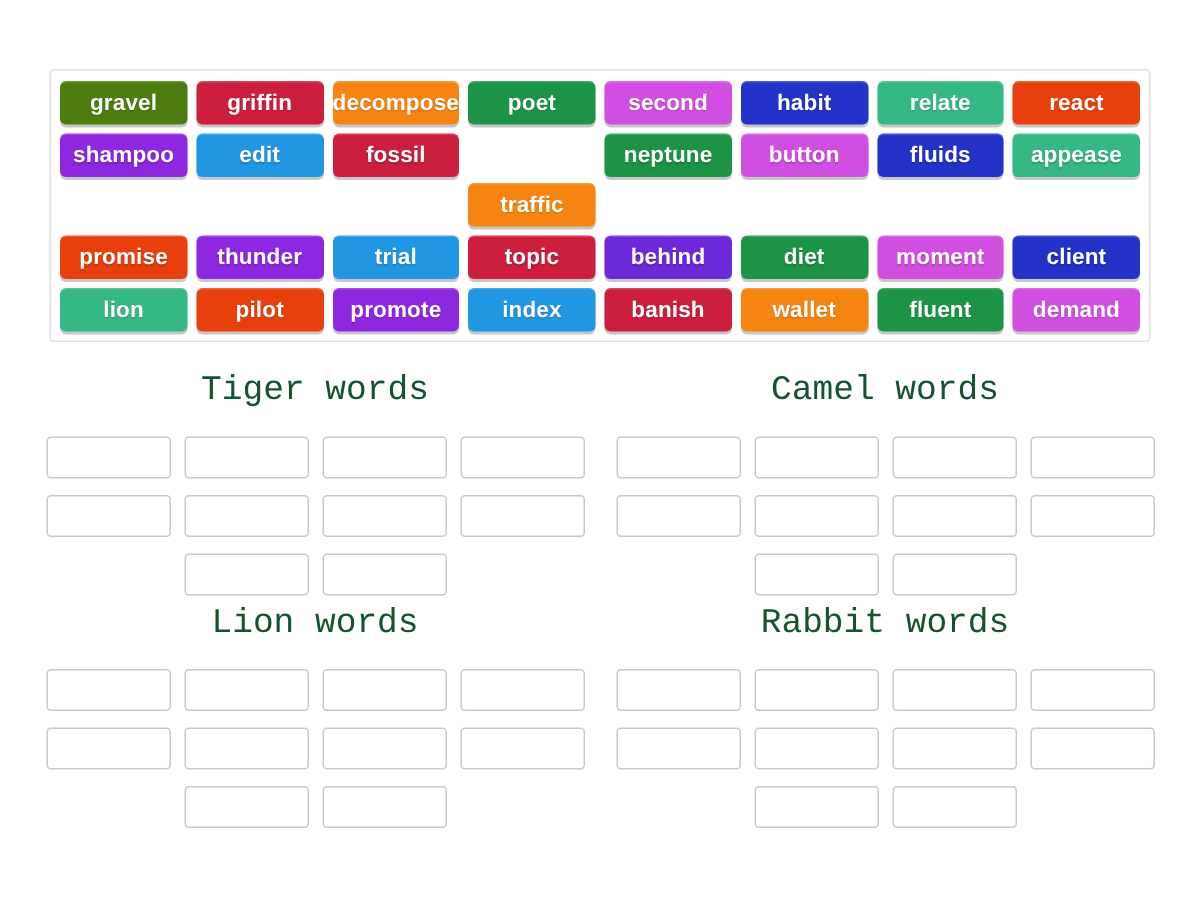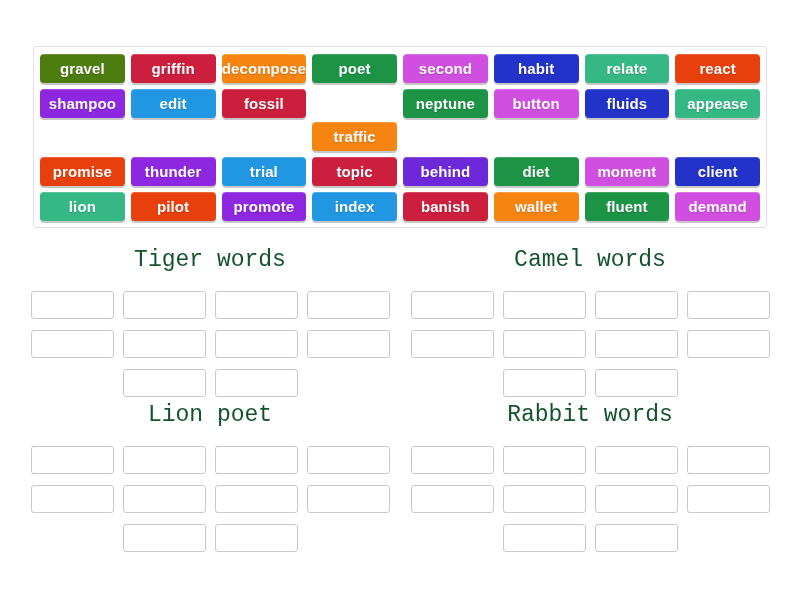--- a/index.html
+++ b/index.html
@@ -170,21 +170,21 @@
         <div class="slot"></div>
       </div>
       <div class="slot-row">
         <div class="slot"></div>
         <div class="slot"></div>
       </div>
     </div>
 </div>
 
 <div class="group" id="group-2">
-  <div class="group-title">Lion poet</div>
+  <div class="group-title">Lion words</div>
   <div class="slots">
       <div class="slot-row">
         <div class="slot"></div>
         <div class="slot"></div>
         <div class="slot"></div>
         <div class="slot"></div>
       </div>
       <div class="slot-row">
         <div class="slot"></div>
         <div class="slot"></div>

